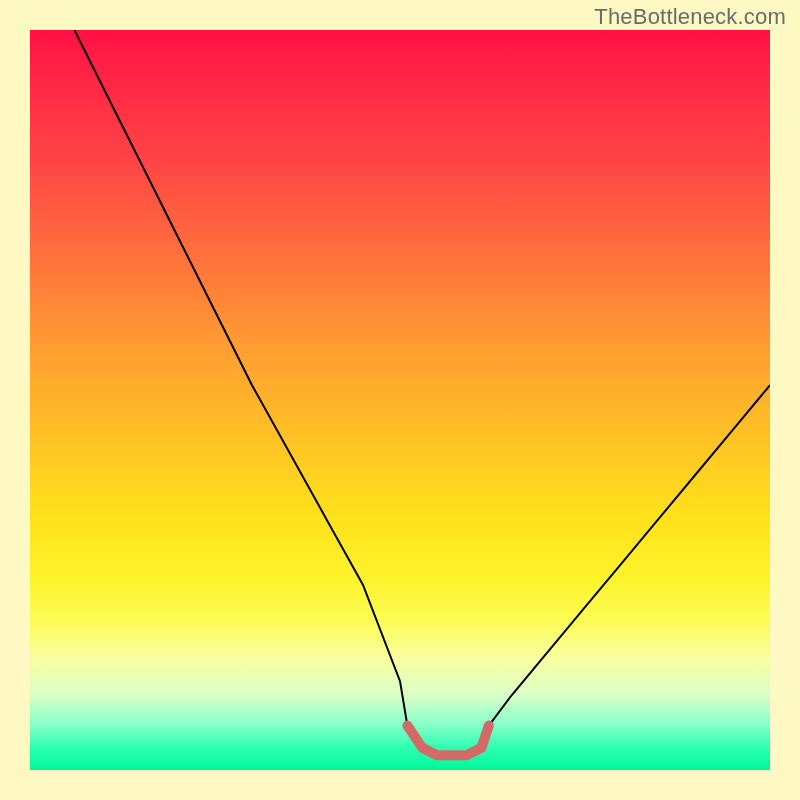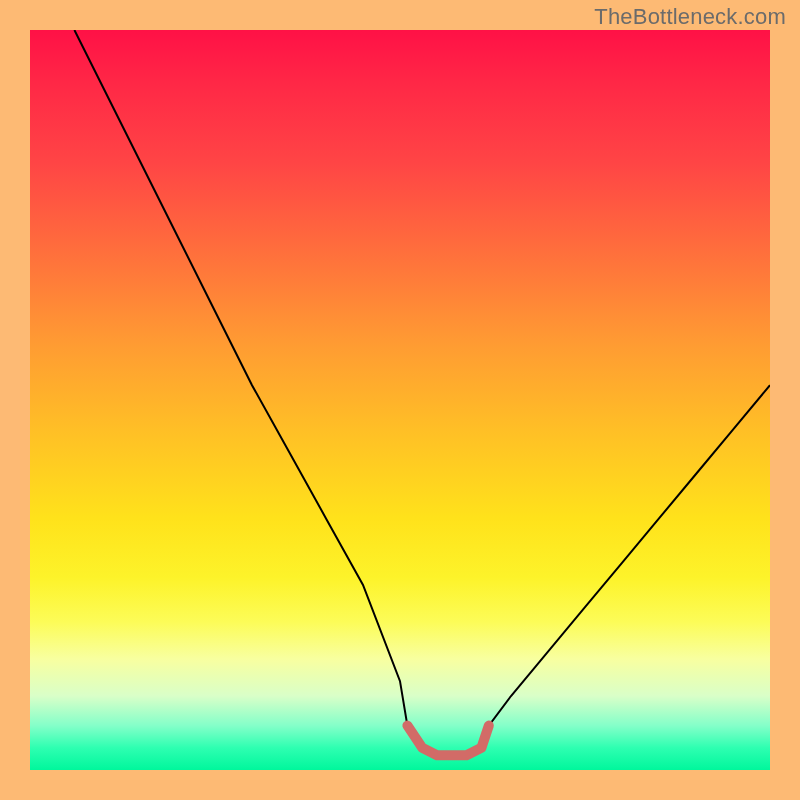--- a/index.html
+++ b/index.html
@@ -8,21 +8,21 @@
     width: 800px;
     height: 800px;
     background: #000;
     font-family: Arial, Helvetica, sans-serif;
     overflow: hidden;
   }
   .frame {
     position: relative;
     width: 800px;
     height: 800px;
-    background: #fdba74;
+    background: #fef9c3;
   }
   .watermark {
     position: absolute;
     top: 4px;
     right: 14px;
     color: #6b6b6b;
     font-size: 22px;
     font-weight: 500;
     letter-spacing: 0.2px;
     z-index: 5;

